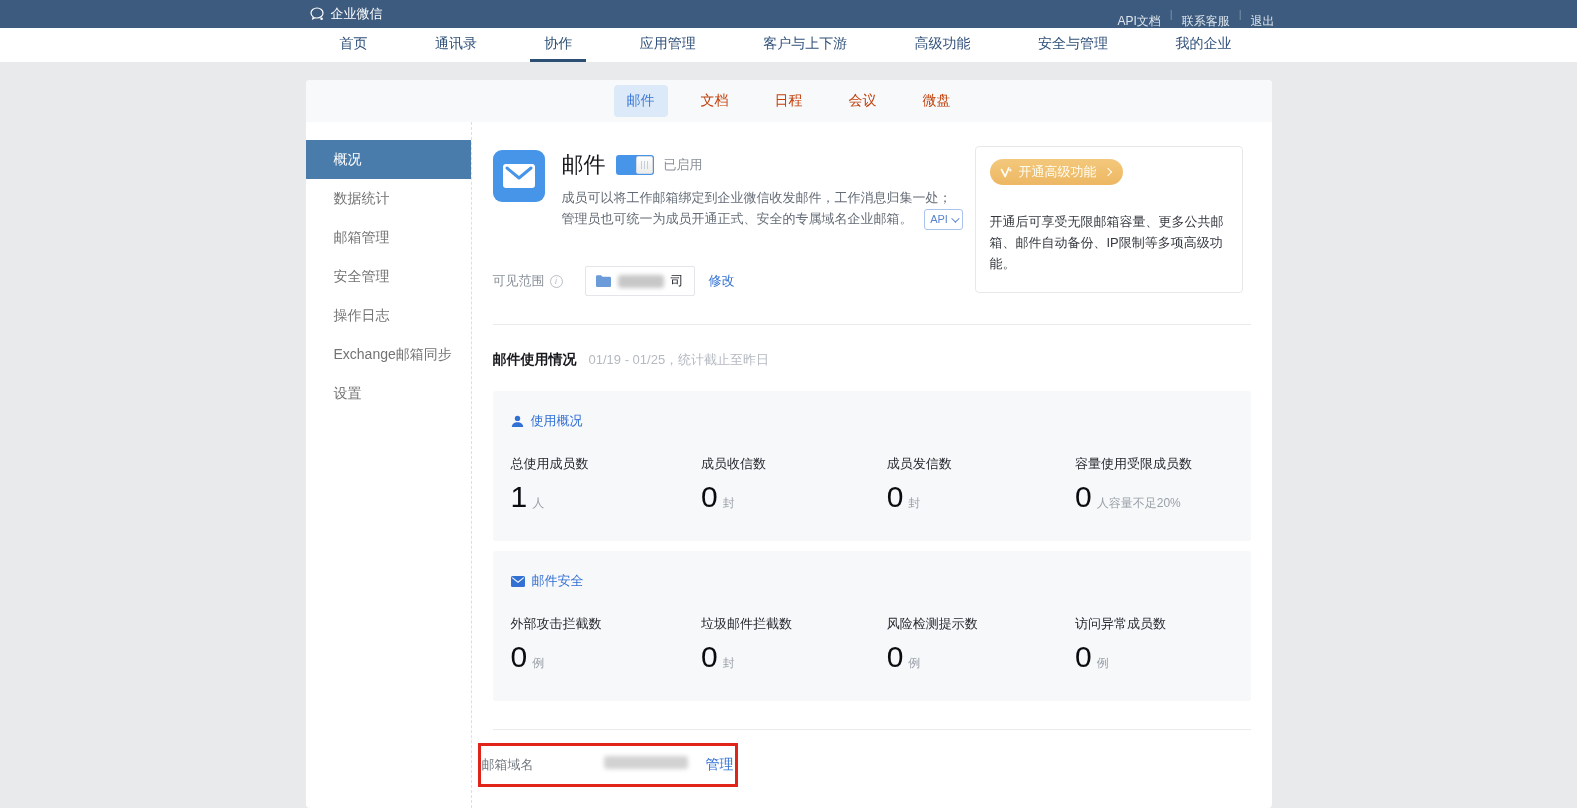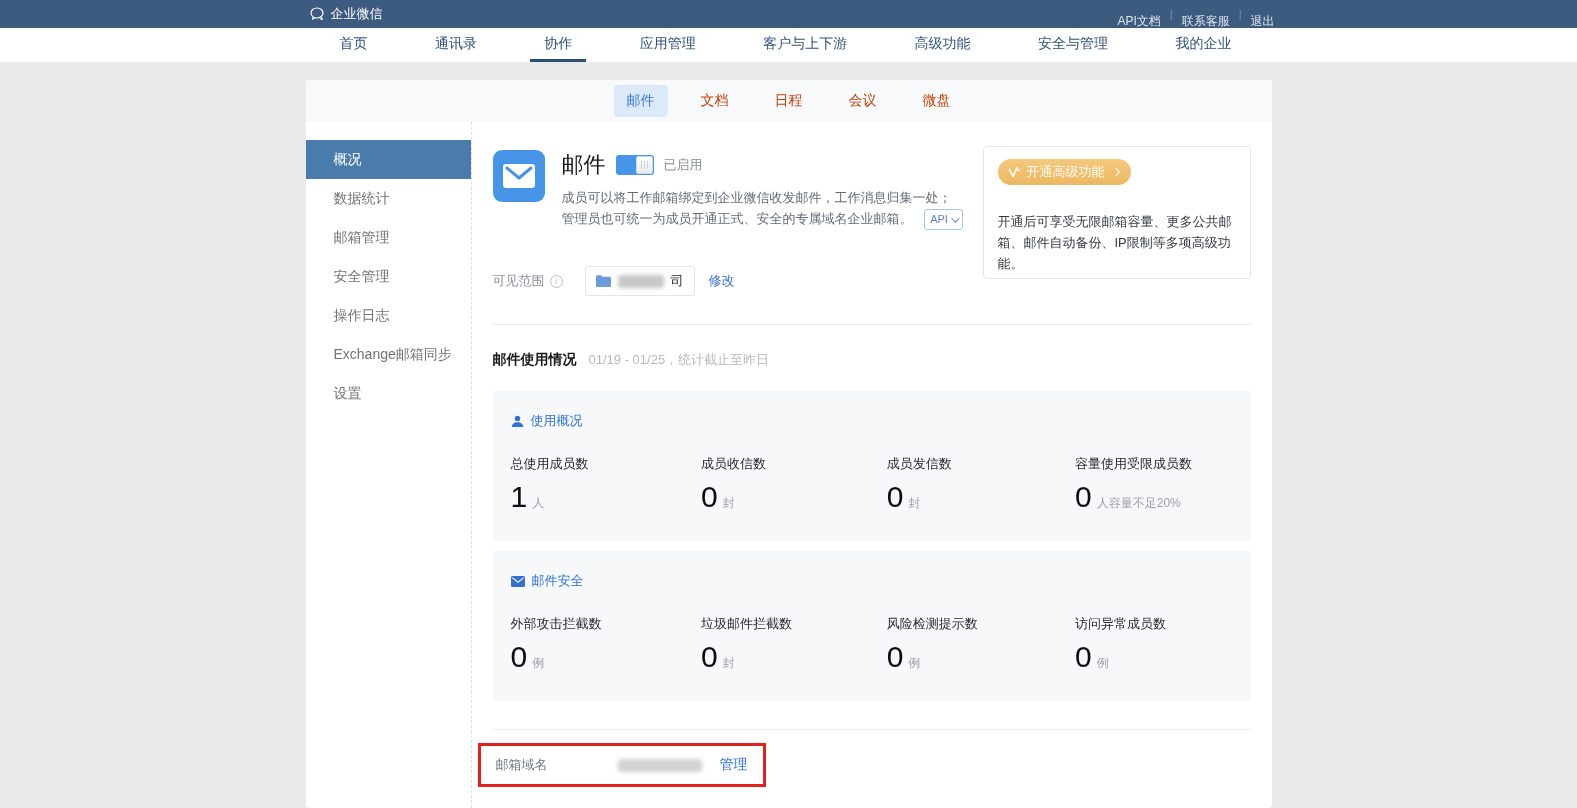--- a/index.html
+++ b/index.html
@@ -56,22 +56,22 @@
     display:flex; gap:2px; align-items:center; justify-content:center; }
   .toggle-knob i { width:1px; height:8px; background:#c4cfdc; }
   .app-status { font-size:13px; color:#8a9099; }
   .app-desc { margin-top:8px; font-size:13px; color:#636b75; line-height:1.6; }
   .api-btn { display:inline-flex; align-items:center; gap:3px; border:1px solid #a9c4ec;
     color:#5a84cf; font-size:11px; border-radius:3px; padding:1px 5px; margin-left:8px;
     cursor:pointer; background:#fff; }
   .chev-down { width:6px; height:6px; border-right:1px solid #5a84cf;
     border-bottom:1px solid #5a84cf; transform:rotate(45deg) translateY(-2px); }
 
-  .premium-box { position:absolute; right:0; top:-4px; width:268px;
-    border:1px solid #e7e8ea; border-radius:4px; padding:12px 14px 4px; background:#fff; }
+  .premium-box { position:absolute; right:8px; top:-4px; width:268px;
+    border:1px solid #e7e8ea; border-radius:4px; padding:12px 14px 18px; background:#fff; }
   .premium-pill { display:inline-flex; align-items:center; gap:6px;
     background:linear-gradient(180deg,#f3c87c,#edb763); color:#fffdf2; font-size:13px;
     padding:4px 12px 4px 10px; border-radius:13px; cursor:pointer; }
   .chev-right { width:6px; height:6px; border-right:1.5px solid #fffdf2;
     border-top:1.5px solid #fffdf2; transform:rotate(45deg); margin-left:2px; }
   .premium-desc { margin-top:27px; font-size:13px; color:#35393f; line-height:1.6; }
 
   .visible-row { margin-top:36px; display:flex; align-items:center; font-size:13px; }
   .vr-label { color:#8a9099; }
   .info-icon { width:13px; height:13px; border:1px solid #b9bec6; border-radius:50%;
@@ -97,22 +97,22 @@
   .stat:nth-child(1) { flex-basis:26.4%; }
   .stat:nth-child(2) { flex-basis:25.7%; }
   .stat:nth-child(3) { flex-basis:26.1%; }
   .stat:nth-child(4) { flex-basis:21.8%; }
   .stat-label { font-size:13px; color:#24272c; }
   .stat-value-row { margin-top:7px; display:flex; align-items:baseline; }
   .stat-value { font-size:30px; color:#0a0c0f; }
   .stat-unit { font-size:12px; color:#9aa0a8; margin-left:5px; }
 
   .domain-section { margin-top:13px; }
-  .red-box { display:inline-flex; align-items:center; border:3px solid #e2231a;
-    padding:10px 15px; margin-left:-15px; }
+  .red-box { display:inline-flex; border:3px solid #e2231a;
+    padding:10px 1px; margin-left:-15px; }
   .domain-label { font-size:13px; color:#70767e; }
   .domain-blob { width:84px; height:13px; background:#d2d2d2; border-radius:3px;
     filter:blur(2px); margin-left:70px; }
   .domain-manage { margin-left:18px; font-size:14px; }
 </style>
 </head>
 <body>
 
 <div class="topbar">
   <div class="topbar-inner">

